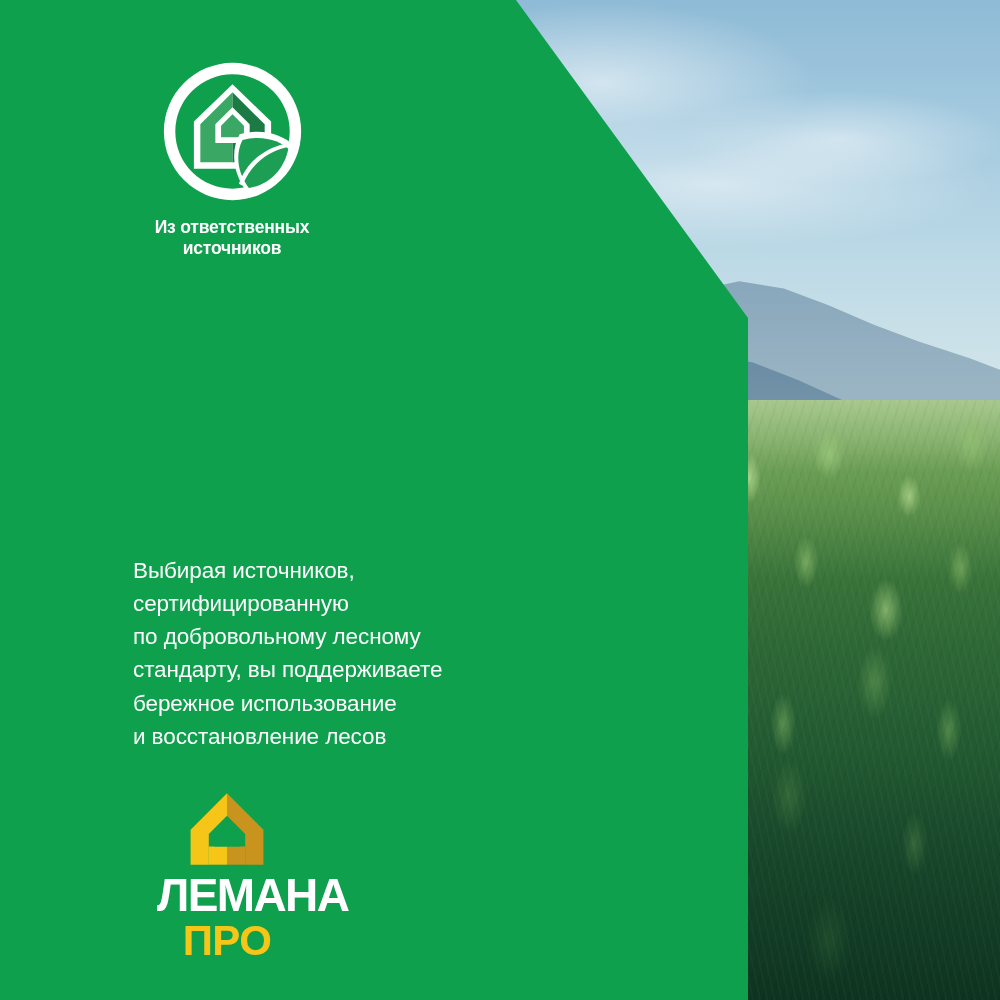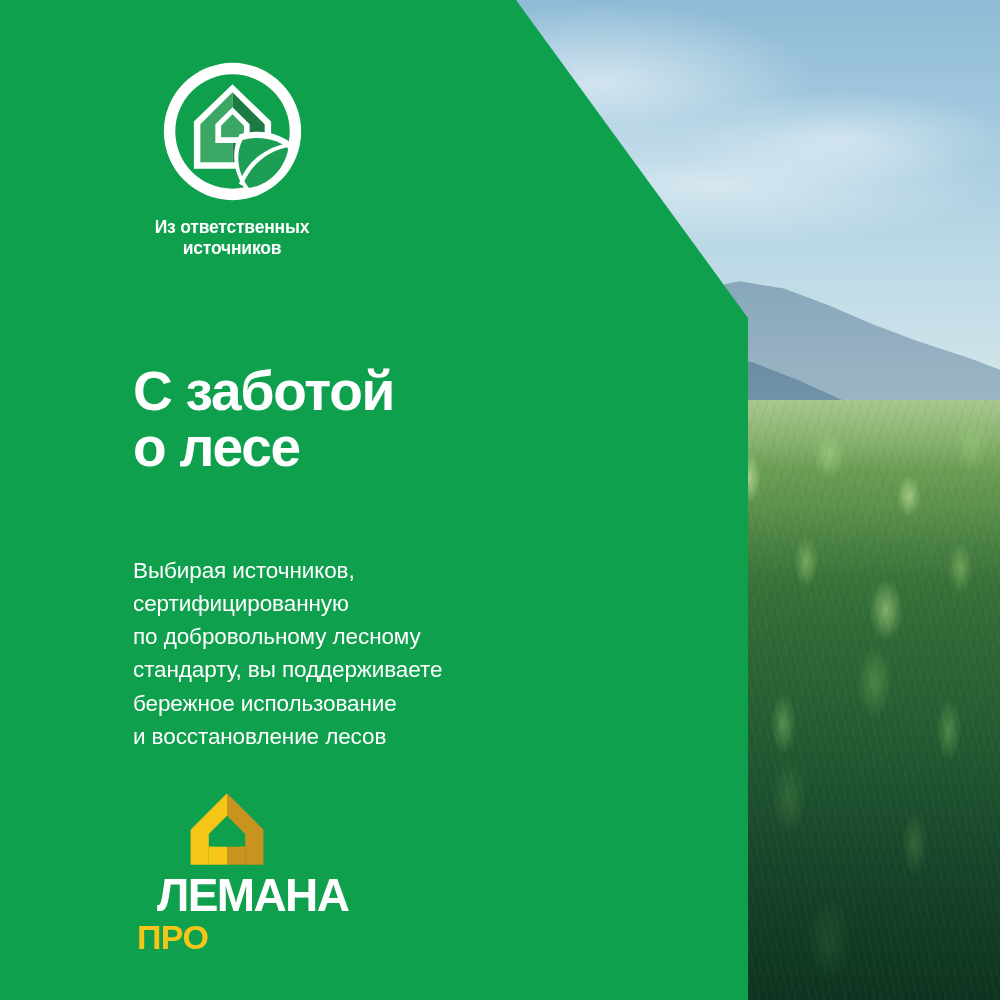--- a/index.html
+++ b/index.html
@@ -218,23 +218,23 @@
     color: #ffffff;
     font-size: 46px;
     font-weight: bold;
     letter-spacing: -1.6px;
     line-height: 1;
     margin-top: 4px;
     margin-left: 20px;
   }
   .brand-sub {
     display: block;
-    text-align: left;
+    text-align: center;
     color: #F5C518;
-    font-size: 34px;
+    font-size: 42px;
     font-weight: bold;
     letter-spacing: -0.6px;
     line-height: 1;
     margin-top: 2px;
   }
 </style>
 </head>
 <body>
 
 <div class="poster">
@@ -273,22 +273,20 @@
         <path fill="#FFFFFF" d="M110 104c32-10 62 2 74 14-4 34-30 62-64 66-18-22-24-56-10-80z"></path>
 
         <path fill="#1C9E55" d="M114 112c28-8 54 2 64 12-5 28-27 51-55 55-15-19-20-46-9-67z"></path>
 
         <path fill="#FFFFFF" d="M176 122c-28 6-52 26-62 54l-5-3c10-30 36-50 65-56z"></path>
       </svg>
       <div class="cert-caption">Из ответственных
 источников</div>
     </div>
 
-    <h1 class="headline">С заботой
-о лесе</h1>
 
     <p class="body-copy">Выбирая источников,
 сертифицированную
 по добровольному лесному
 стандарту, вы поддерживаете
 бережное использование
 и восстановление лесов</p>
 
     <div class="brand">
       <svg class="brand-house" viewBox="0 0 120 110" aria-hidden="true">

